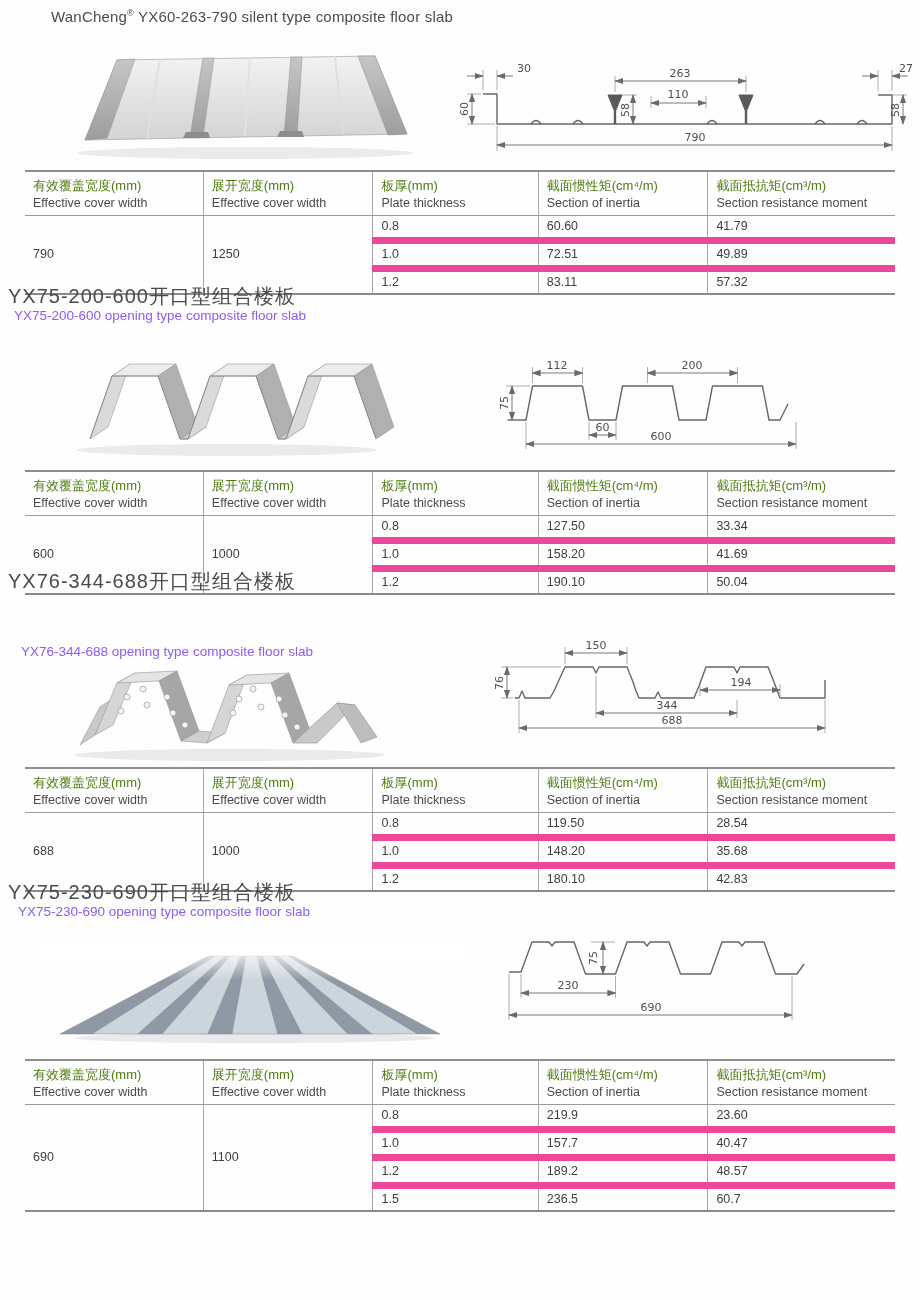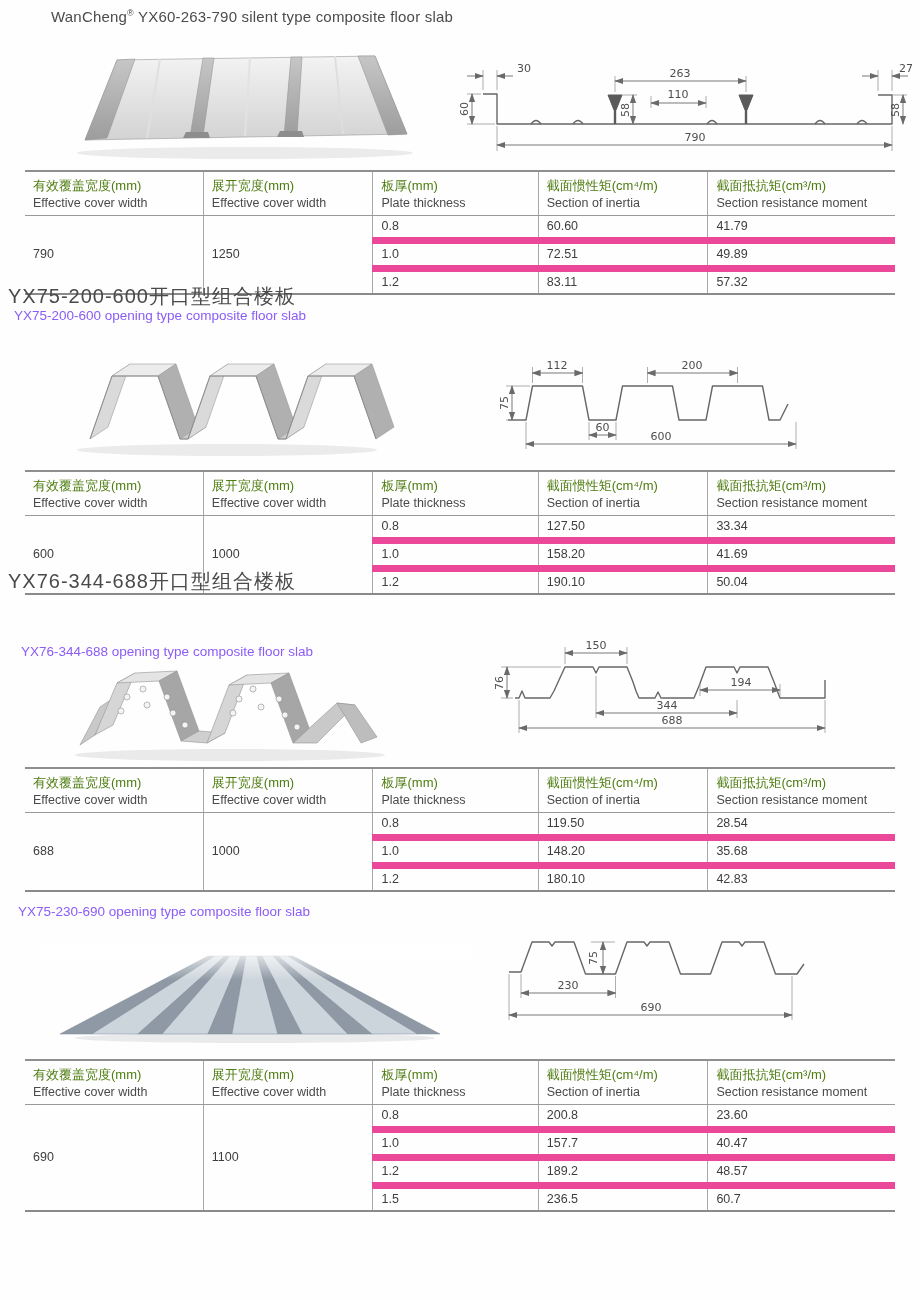--- a/index.html
+++ b/index.html
@@ -395,20 +395,21 @@
         </tr>
         <tr>
           <td>1.2</td>
           <td>180.10</td>
           <td>42.83</td>
         </tr>
       </tbody>
     </table>
   </div>
 
+  <div class="abs zh" style="left:8px;top:879px;">YX75-230-690开口型组合楼板</div>
   <div class="abs en" style="left:18px;top:904px;">YX75-230-690 opening type composite floor slab</div>
 
   <svg class="abs" style="left:40px;top:928px;" width="430" height="118" viewBox="0 0 430 118">
     <ellipse cx="215" cy="110" rx="180" ry="5" fill="#e8eaec"></ellipse>
     <g stroke="#7d8894" stroke-width="0.5">
       <polygon points="20,106 52,106 175,28 168,28" fill="#8e99a5"></polygon>
       <polygon points="52,106 98,106 185,28 175,28" fill="#cdd5dc"></polygon>
       <polygon points="98,106 122,106 190,28 185,28" fill="#8e99a5"></polygon>
       <polygon points="122,106 168,106 201,28 190,28" fill="#cdd5dc"></polygon>
       <polygon points="168,106 192,106 206,28 201,28" fill="#8e99a5"></polygon>
@@ -471,21 +472,21 @@
               <div class="h-zh">截面抵抗矩(cm³/m)</div>
               <div class="h-en">Section resistance moment</div>
             </th>
       </tr>
         </thead>
       <tbody>
         <tr class="r0">
           <td class="merge first" rowspan="4">690</td>
           <td class="merge" rowspan="4">1100</td>
           <td>0.8</td>
-          <td>200.8</td>
+          <td>219.9</td>
           <td>23.60</td>
         </tr>
         <tr>
           <td>1.0</td>
           <td>157.7</td>
           <td>40.47</td>
         </tr>
         <tr>
           <td>1.2</td>
           <td>189.2</td>

